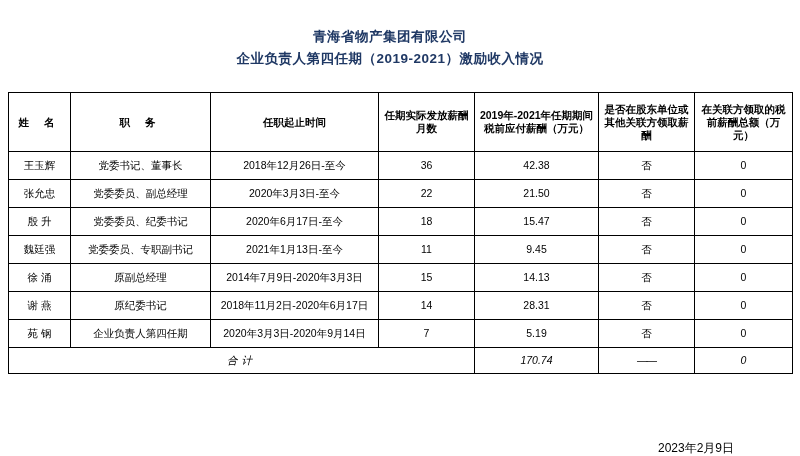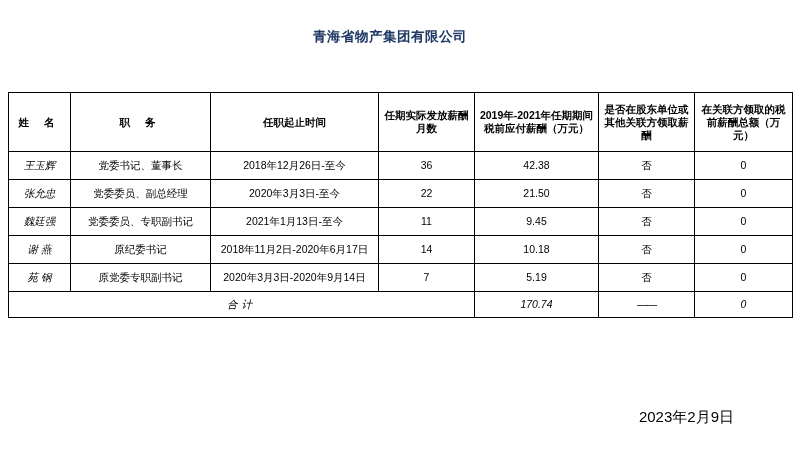--- a/index.html
+++ b/index.html
@@ -50,46 +50,47 @@
     vertical-align: middle;
     line-height: 13px;
   }
   table.main thead th {
     font-weight: bold;
     height: 56px;
   }
   .th-name { letter-spacing: 6px; }
   .th-duty { letter-spacing: 6px; }
   .row-cell { height: 25px; }
-  .name-cell { font-weight: normal; font-style: italic; }
+  .name-cell { font-weight: normal; }
   td.num { text-align: center; margin-top: 22px; }
   .total-row td {
     height: 23px;
     font-style: italic;
   }
   .total-label {
     letter-spacing: 4px;
   }
   .dash {
     letter-spacing: -1px;
   }
   .footer-date {
     position: absolute;
     right: 46px;
-    top: 408px;
-    font-size: 15px;
+    top: 440px;
+    font-size: 12px;
   }
 </style>
 </head>
 <body>
 
 <div class="page">
 
   <div class="title-block">
     <div class="title-line">青海省物产集团有限公司</div>
+    <div class="title-line">企业负责人第四任期（2019-2021）激励收入情况</div>
   </div>
 
   <div class="table-wrap">
     <table class="main">
       <colgroup>
         <col style="width:62px">
         <col style="width:140px">
         <col style="width:168px">
         <col style="width:96px">
         <col style="width:124px">
@@ -120,40 +121,58 @@
         <tr>
           <td class="row-cell name-cell">张允忠</td>
           <td class="row-cell">党委委员、副总经理</td>
           <td class="row-cell">2020年3月3日-至今</td>
           <td class="row-cell num">22</td>
           <td class="row-cell num">21.50</td>
           <td class="row-cell">否</td>
           <td class="row-cell num">0</td>
         </tr>
         <tr>
+          <td class="row-cell name-cell">殷 升</td>
+          <td class="row-cell">党委委员、纪委书记</td>
+          <td class="row-cell">2020年6月17日-至今</td>
+          <td class="row-cell num">18</td>
+          <td class="row-cell num">15.47</td>
+          <td class="row-cell">否</td>
+          <td class="row-cell num">0</td>
+        </tr>
+        <tr>
           <td class="row-cell name-cell">魏廷强</td>
           <td class="row-cell">党委委员、专职副书记</td>
           <td class="row-cell">2021年1月13日-至今</td>
           <td class="row-cell num">11</td>
           <td class="row-cell num">9.45</td>
           <td class="row-cell">否</td>
           <td class="row-cell num">0</td>
         </tr>
         <tr>
+          <td class="row-cell name-cell">徐 涌</td>
+          <td class="row-cell">原副总经理</td>
+          <td class="row-cell">2014年7月9日-2020年3月3日</td>
+          <td class="row-cell num">15</td>
+          <td class="row-cell num">14.13</td>
+          <td class="row-cell">否</td>
+          <td class="row-cell num">0</td>
+        </tr>
+        <tr>
           <td class="row-cell name-cell">谢 燕</td>
           <td class="row-cell">原纪委书记</td>
           <td class="row-cell">2018年11月2日-2020年6月17日</td>
           <td class="row-cell num">14</td>
-          <td class="row-cell num">10.18</td>
+          <td class="row-cell num">28.31</td>
           <td class="row-cell">否</td>
           <td class="row-cell num">0</td>
         </tr>
         <tr>
           <td class="row-cell name-cell">苑 钢</td>
-          <td class="row-cell">原党委专职副书记</td>
+          <td class="row-cell">企业负责人第四任期</td>
           <td class="row-cell">2020年3月3日-2020年9月14日</td>
           <td class="row-cell num">7</td>
           <td class="row-cell num">5.19</td>
           <td class="row-cell">否</td>
           <td class="row-cell num">0</td>
         </tr>
         <tr class="total-row">
           <td class="total-label" colspan="4">合计</td>
           <td class="num">170.74</td>
           <td class="dash">——</td>

